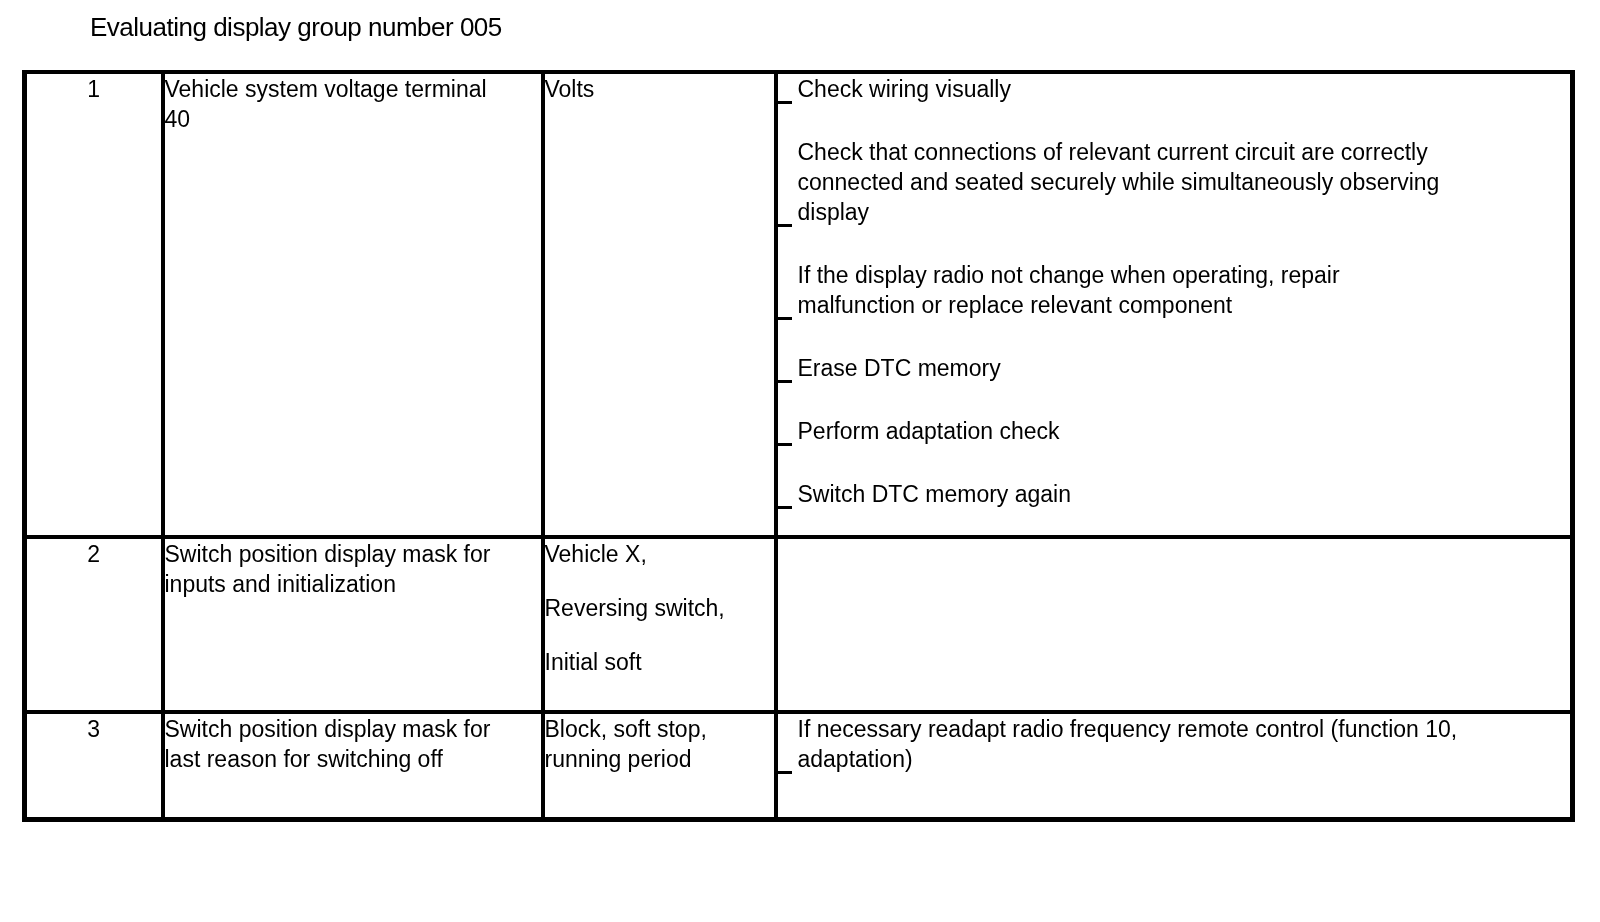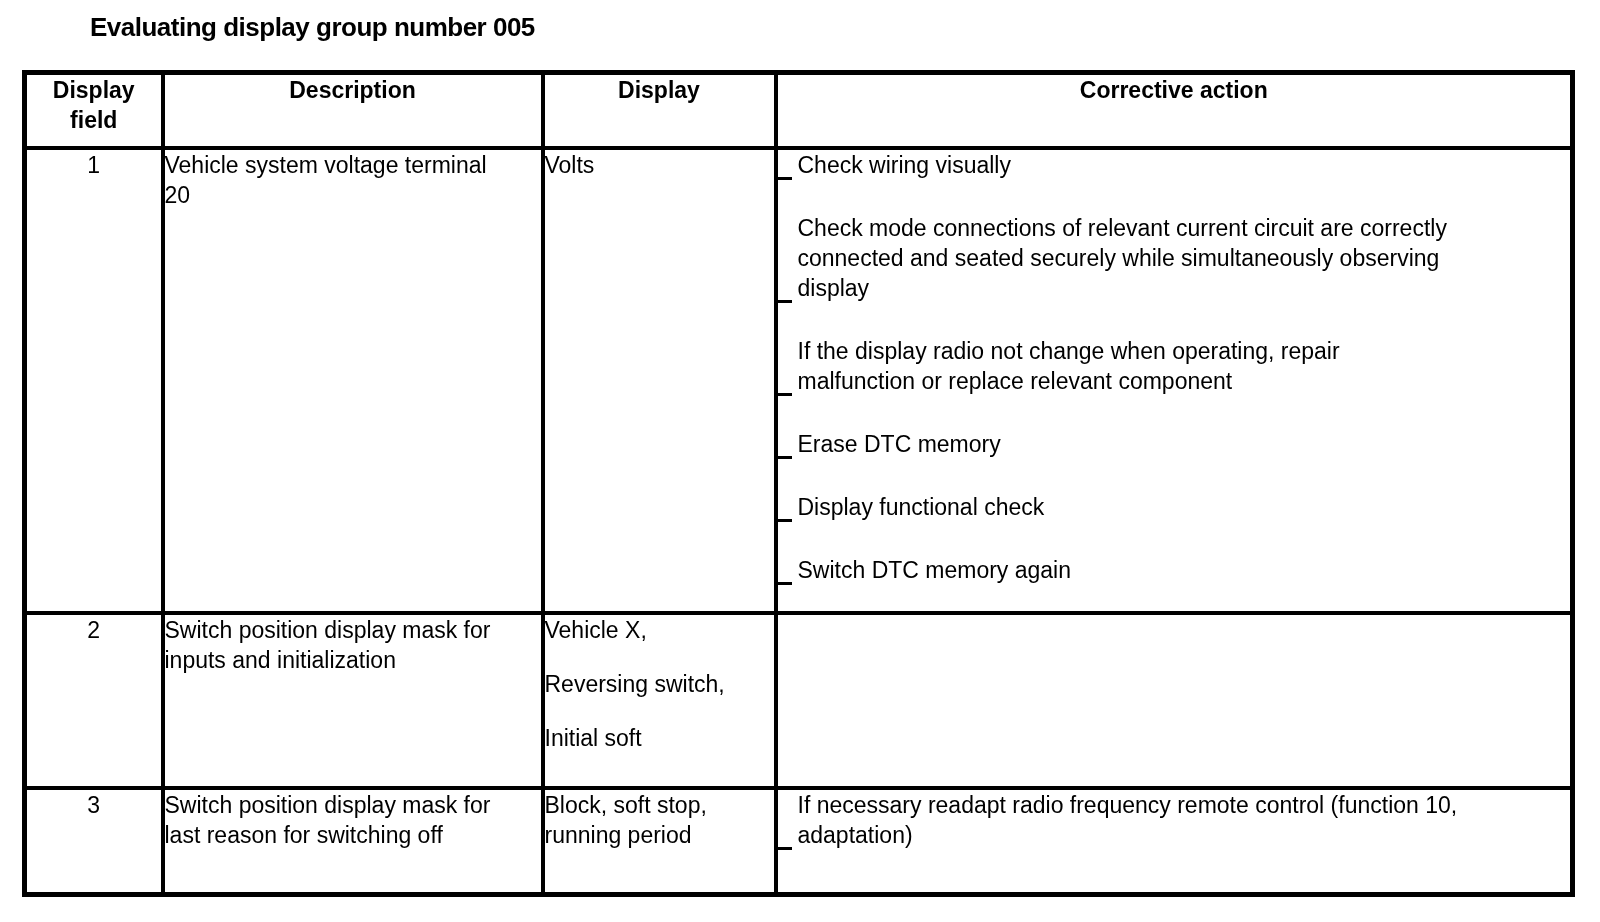--- a/index.html
+++ b/index.html
@@ -13,21 +13,21 @@
     height: 922px;
     background: #ffffff;
     color: #000000;
     font-family: "Liberation Sans", "DejaVu Sans", sans-serif;
   }
   .doc-title {
     position: absolute;
     left: 90px;
     top: 12px;
     font-size: 26px;
-    font-weight: bold;
+    font-weight: normal;
     letter-spacing: -0.5px;
     white-space: nowrap;
   }
   table.eval-table {
     position: absolute;
     left: 22px;
     top: 70px;
     width: 1548px;
     border-collapse: collapse;
     table-layout: fixed;
@@ -115,63 +115,49 @@
 
   <table class="eval-table">
     <colgroup>
       <col class="c1">
         <col class="c2">
         <col class="c3">
         <col class="c4">
     </colgroup>
 
     <tbody>
-        <tr class="header-row">
-      <th class="hcell col-first">
-        <span class="hlabel">Display field</span>
-      </th>
-      <th class="hcell">
-        <span class="hlabel">Description</span>
-      </th>
-      <th class="hcell">
-        <span class="hlabel">Display</span>
-      </th>
-      <th class="hcell col-last">
-        <span class="hlabel" style="max-width:760px">Corrective action</span>
-      </th>
-    </tr>
 
     <tr class="body-row-1">
       <td class="field-cell col-first">1</td>
       <td class="desc-cell">
-        <div class="desc-text">Vehicle system voltage terminal 20</div>
+        <div class="desc-text">Vehicle system voltage terminal 40</div>
       </td>
       <td class="display-cell">
         <div class="display-entry">Volts</div>
       </td>
       <td class="action-cell col-last">
         <div class="action-item">
           <span class="dash-icon"></span>
           <div class="action-text">Check wiring visually</div>
         </div>
         <div class="action-item">
           <span class="dash-icon"></span>
-          <div class="action-text">Check mode connections of relevant current circuit are correctly connected and seated securely while simultaneously observing display</div>
+          <div class="action-text">Check that connections of relevant current circuit are correctly connected and seated securely while simultaneously observing display</div>
         </div>
         <div class="action-item">
           <span class="dash-icon"></span>
           <div class="action-text">If the display radio not change when operating, repair malfunction or replace relevant component</div>
         </div>
         <div class="action-item">
           <span class="dash-icon"></span>
           <div class="action-text">Erase DTC memory</div>
         </div>
         <div class="action-item">
           <span class="dash-icon"></span>
-          <div class="action-text">Display functional check</div>
+          <div class="action-text">Perform adaptation check</div>
         </div>
         <div class="action-item">
           <span class="dash-icon"></span>
           <div class="action-text">Switch DTC memory again</div>
         </div>
       </td>
     </tr>
 
     <tr class="body-row-2">
       <td class="field-cell col-first">2</td>

